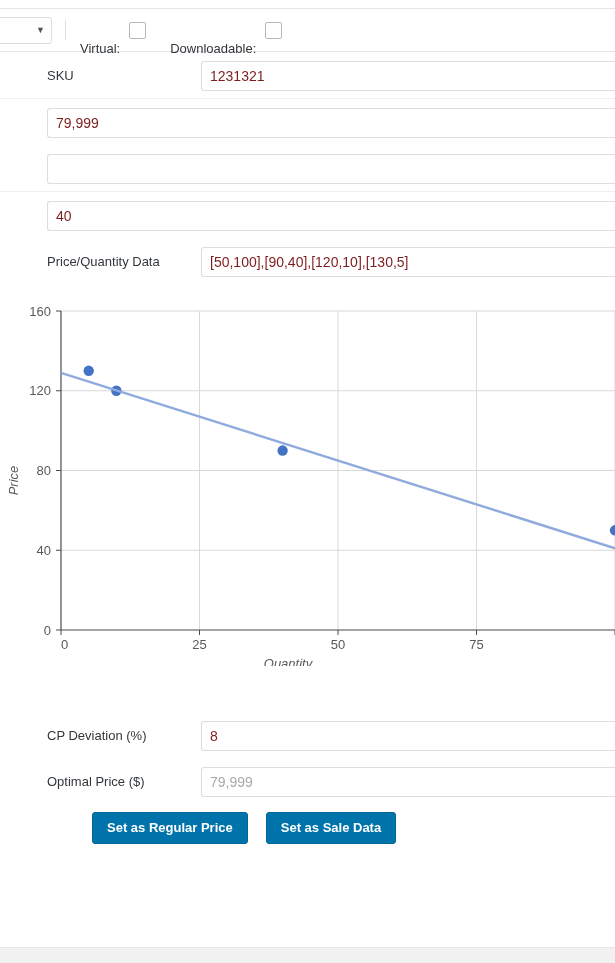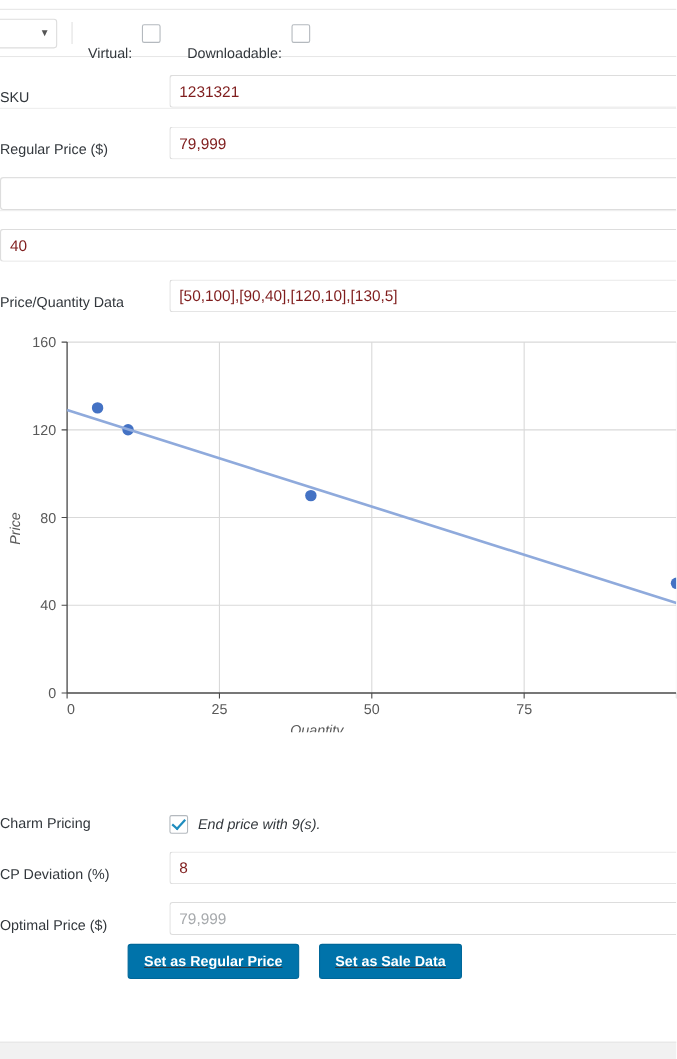--- a/index.html
+++ b/index.html
@@ -91,24 +91,25 @@
     border-width: 0 2px 2px 0;
     transform: rotate(42deg);
   }
   .gap-24 { width: 24px; }
 
   
   .form-area { background: #fff; }
 
   .row {
     display: flex;
-    align-items: flex-end;
+    align-items: flex-start;
     padding: 0;
     min-height: 46px;
     box-sizing: border-box;
+    margin-left: 47px;
   }
   .row .label {
     width: 154px;
     flex: none;
     font-size: 13px;
     color: #32373c;
     padding-top: 16px;
     box-sizing: border-box;
     padding-left: 0;
     line-height: 1.3;
@@ -159,24 +160,23 @@
     width: 615px;
     height: 382px;
     overflow: hidden;
     background: #fff;
   }
   .chart-svg { display: block; }
 
   
   .btn-row {
     display: flex;
-    padding-left: 116px;
+    padding-left: 92px;
     padding-top: 8px;
     gap: 18px;
-    text-decoration: underline;
   }
   .btn {
     background: #0073aa;
     color: #ffffff;
     border: 1px solid #006799;
     border-radius: 3px;
     font-family: "Liberation Sans", sans-serif;
     font-size: 13px;
     font-weight: bold;
     padding: 8px 14px;
@@ -218,21 +218,20 @@
   <div class="row">
     <div class="label">SKU</div>
     <div class="field">
       <input class="text-input" type="text" value="1231321" style="">
     </div>
   </div>
 
   <div class="divider"></div>
 
   <div class="row">
-    <div class="label">Regular Price ($)</div>
     <div class="field">
       <input class="text-input" type="text" value="79,999" style="">
     </div>
   </div>
 
   <div class="row">
     <div class="field">
       <input class="text-input" type="text" value="" style="">
     </div>
   </div>
@@ -296,27 +295,20 @@
         <text x="18" y="196.5" text-anchor="middle" transform="rotate(-90 18 196.5)" font-family="&quot;Liberation Sans&quot;, sans-serif" font-size="13" font-style="italic" fill="#595959">Price</text>
       </g>
   </svg>
 </div>
 
 <div class="form-area">
 
   <div class="row">
   </div>
 
-  <div class="row">
-    <div class="label">Charm Pricing</div>
-    <div class="field inline-check-field">
-      <span class="checkbox checked"></span>
-      <span class="hint">End price with 9(s).</span>
-    </div>
-  </div>
 
   <div class="row">
     <div class="label">CP Deviation (%)</div>
     <div class="field">
       <input class="text-input" type="text" value="8" style="">
     </div>
   </div>
 
   <div class="row">
     <div class="label">Optimal Price ($)</div>

